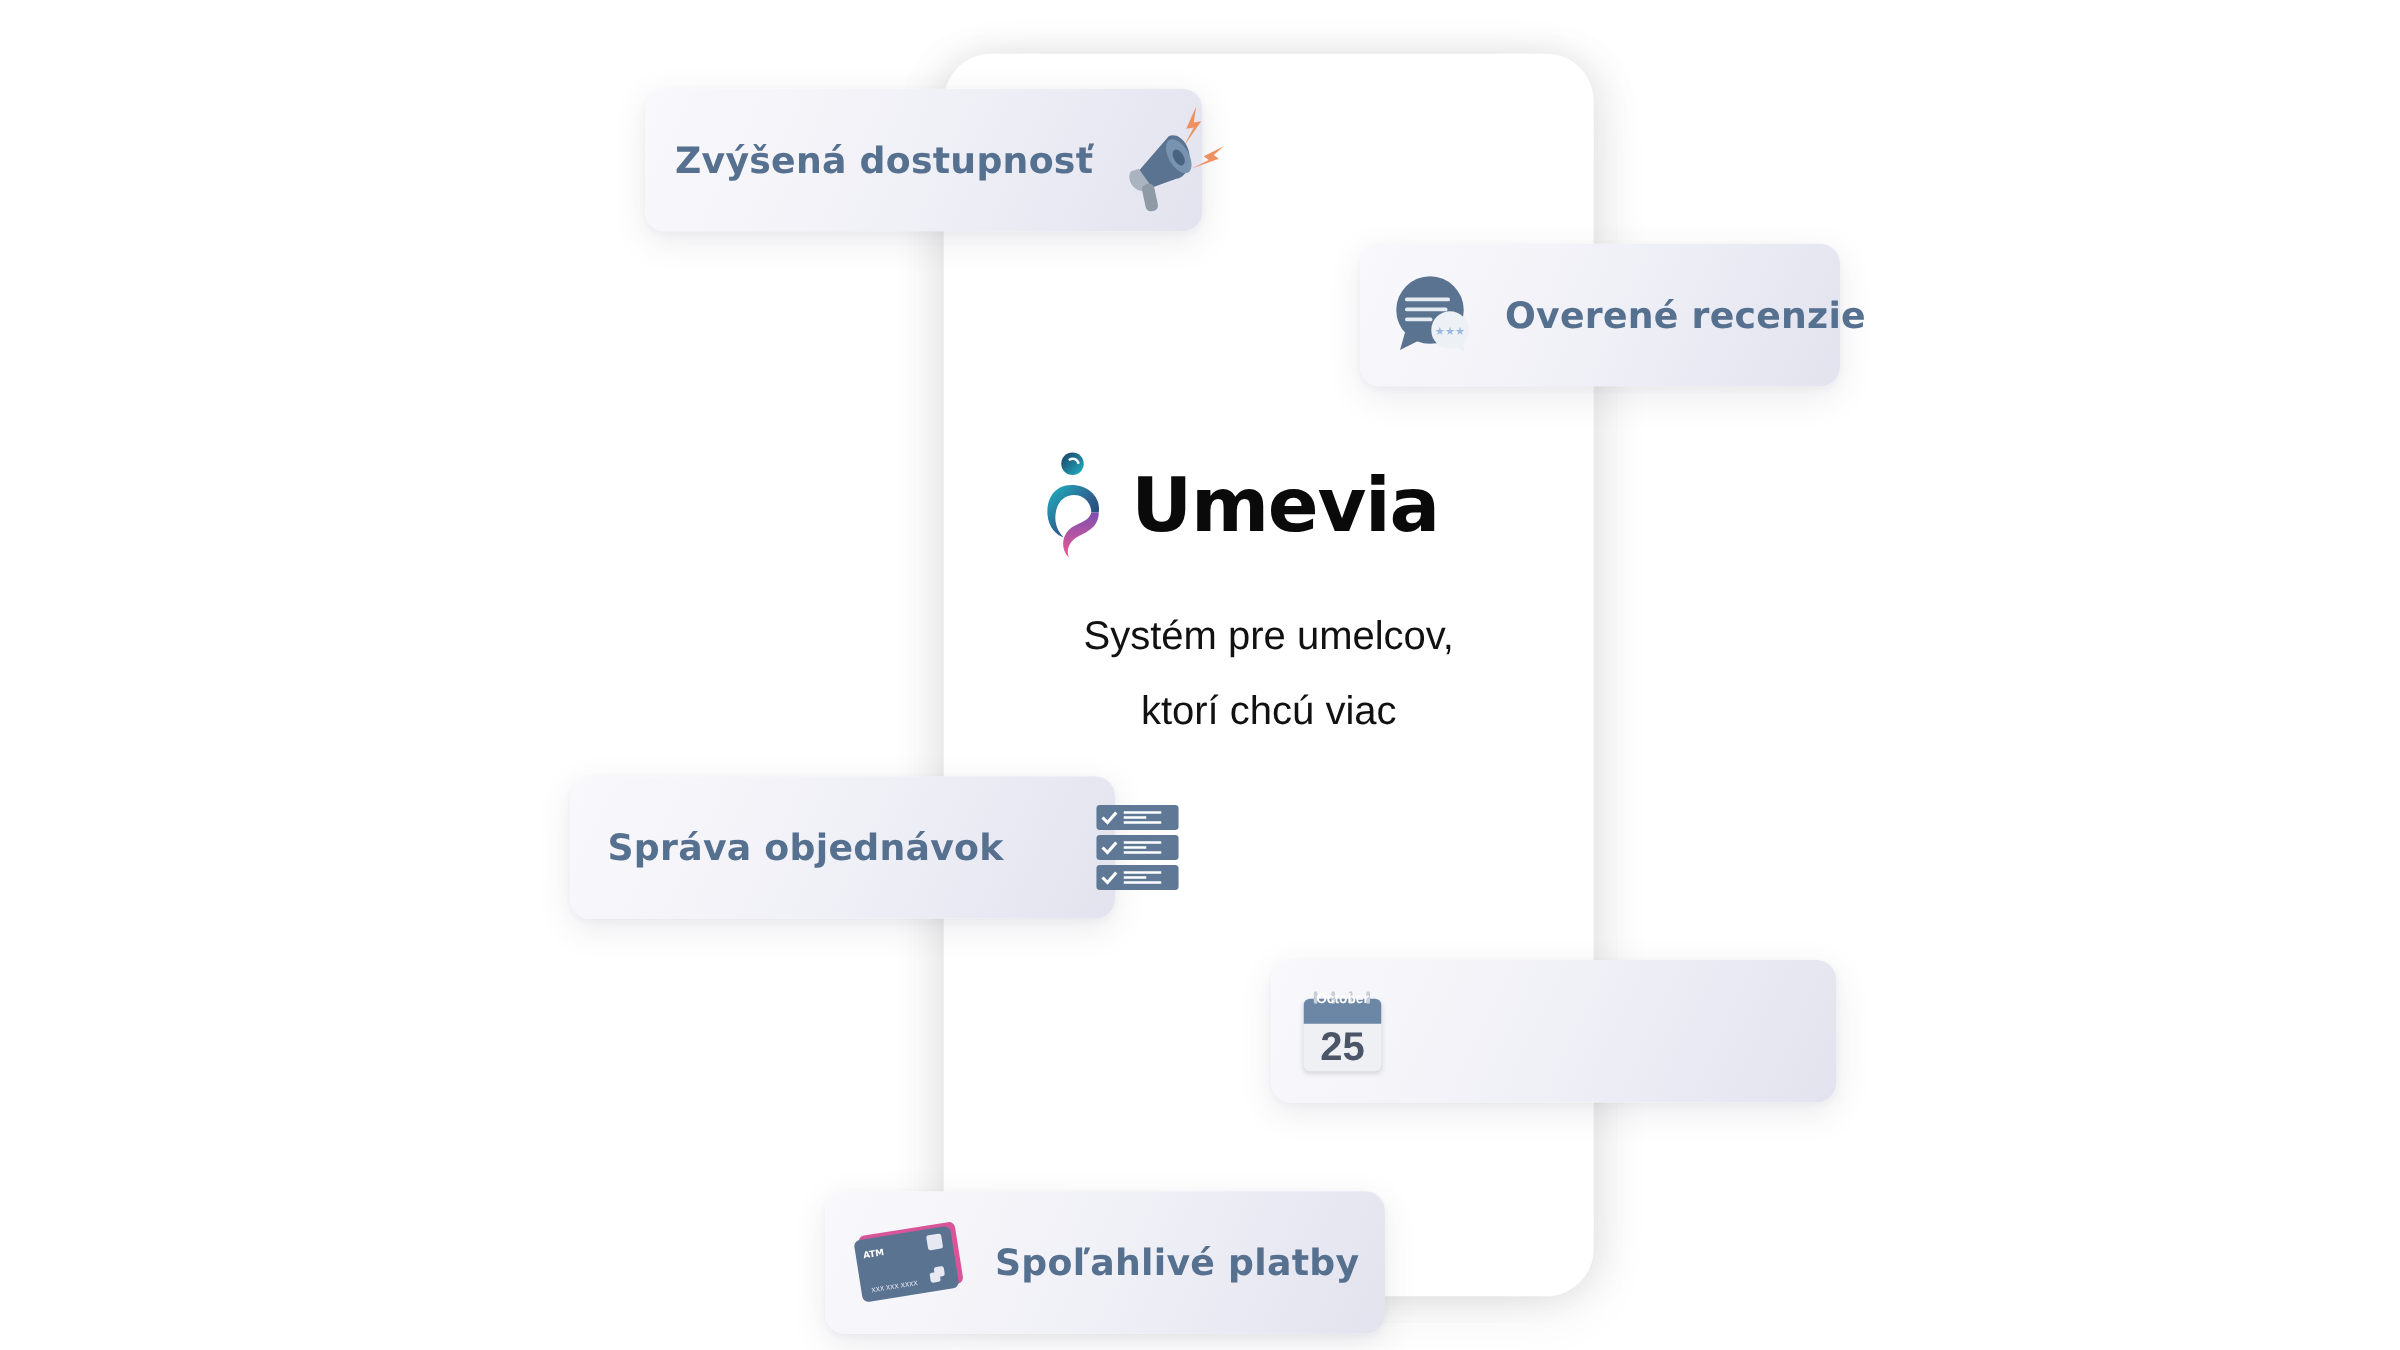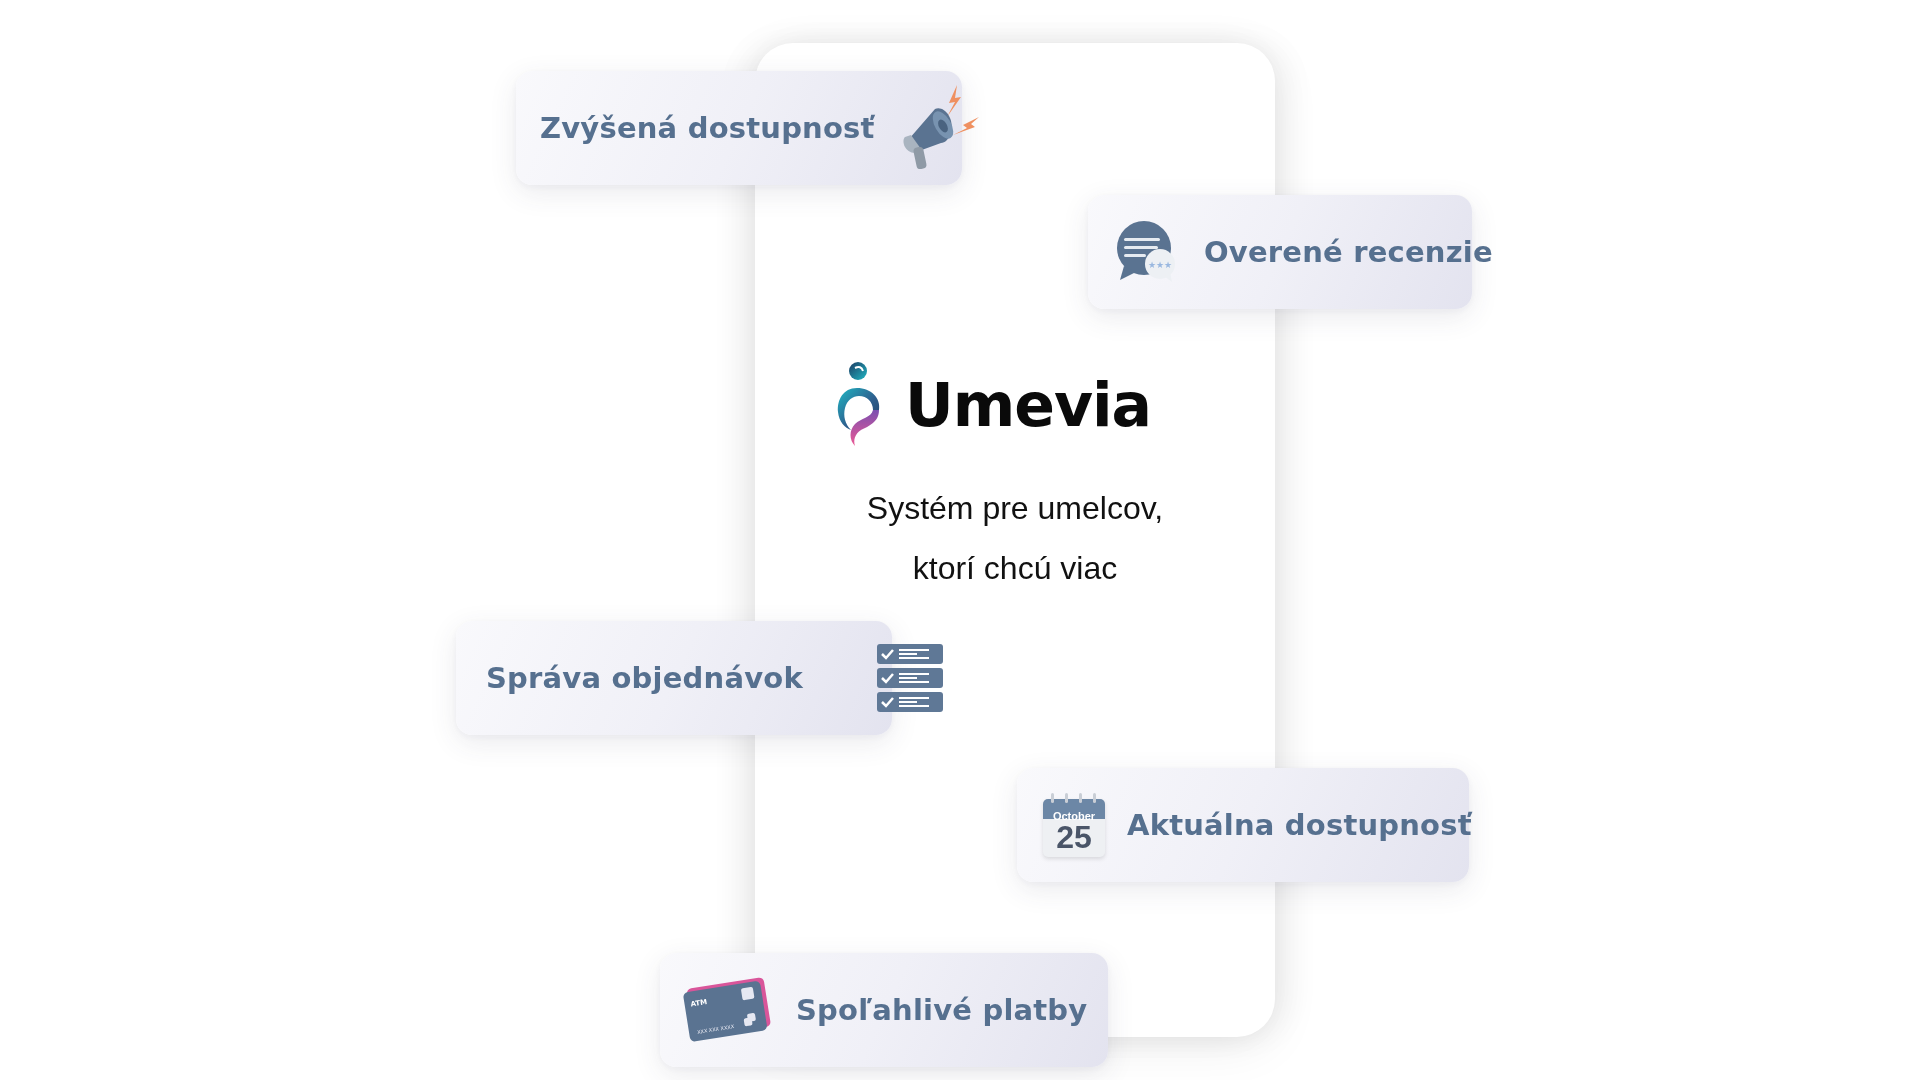--- a/index.html
+++ b/index.html
@@ -137,24 +137,23 @@
 </div>
 
 <div class="card" id="card-availability">
   <div class="icon" style="width:62px;height:64px;position:relative;">
     <div style="position:absolute;left:0;top:6px;width:62px;height:58px;border-radius:5px;background:#eef0f3;box-shadow:0 2px 4px rgba(0,0,0,0.12);"></div>
     <div style="position:absolute;left:0;top:6px;width:62px;height:20px;border-radius:5px 5px 0 0;background:#6c87a6;"></div>
     <div style="position:absolute;left:8px;top:0;width:3px;height:10px;background:#c9ced6;border-radius:2px;"></div>
     <div style="position:absolute;left:22px;top:0;width:3px;height:10px;background:#c9ced6;border-radius:2px;"></div>
     <div style="position:absolute;left:36px;top:0;width:3px;height:10px;background:#c9ced6;border-radius:2px;"></div>
     <div style="position:absolute;left:50px;top:0;width:3px;height:10px;background:#c9ced6;border-radius:2px;"></div>
-    <div style="position:absolute;left:0;top:17px;width:62px;text-align:center;font-family:'Liberation Sans',sans-serif;font-size:11px;font-weight:bold;color:#ffffff;">October</div>
+    <div style="position:absolute;left:0;top:0;width:62px;text-align:center;font-family:'Liberation Sans',sans-serif;font-size:11px;font-weight:bold;color:#ffffff;">October</div>
     <div style="position:absolute;left:0;top:26px;width:62px;text-align:center;font-family:'Liberation Sans',sans-serif;font-size:32px;font-weight:bold;color:#4a5568;line-height:36px;">25</div>
   </div>
-  <span class="card-label">Aktuálna dostupnosť</span>
 </div>
 
 <div class="card" id="card-payments">
   <svg class="icon" width="90" height="66" viewBox="0 0 90 66">
     <g transform="rotate(-9 45 33)">
       <rect x="8" y="6" width="78" height="50" rx="5" fill="#d9559a"></rect>
       <rect x="4" y="9" width="78" height="50" rx="5" fill="#5a7391"></rect>
       <text x="10" y="24" font-size="7" font-weight="bold" fill="#fff" font-family="DejaVu Sans, sans-serif">ATM</text>
       <rect x="62" y="14" width="12" height="12" rx="2" fill="#e6e8f2"></rect>
       <rect x="64" y="40" width="8" height="8" rx="2" fill="#e6e8f2"></rect>

